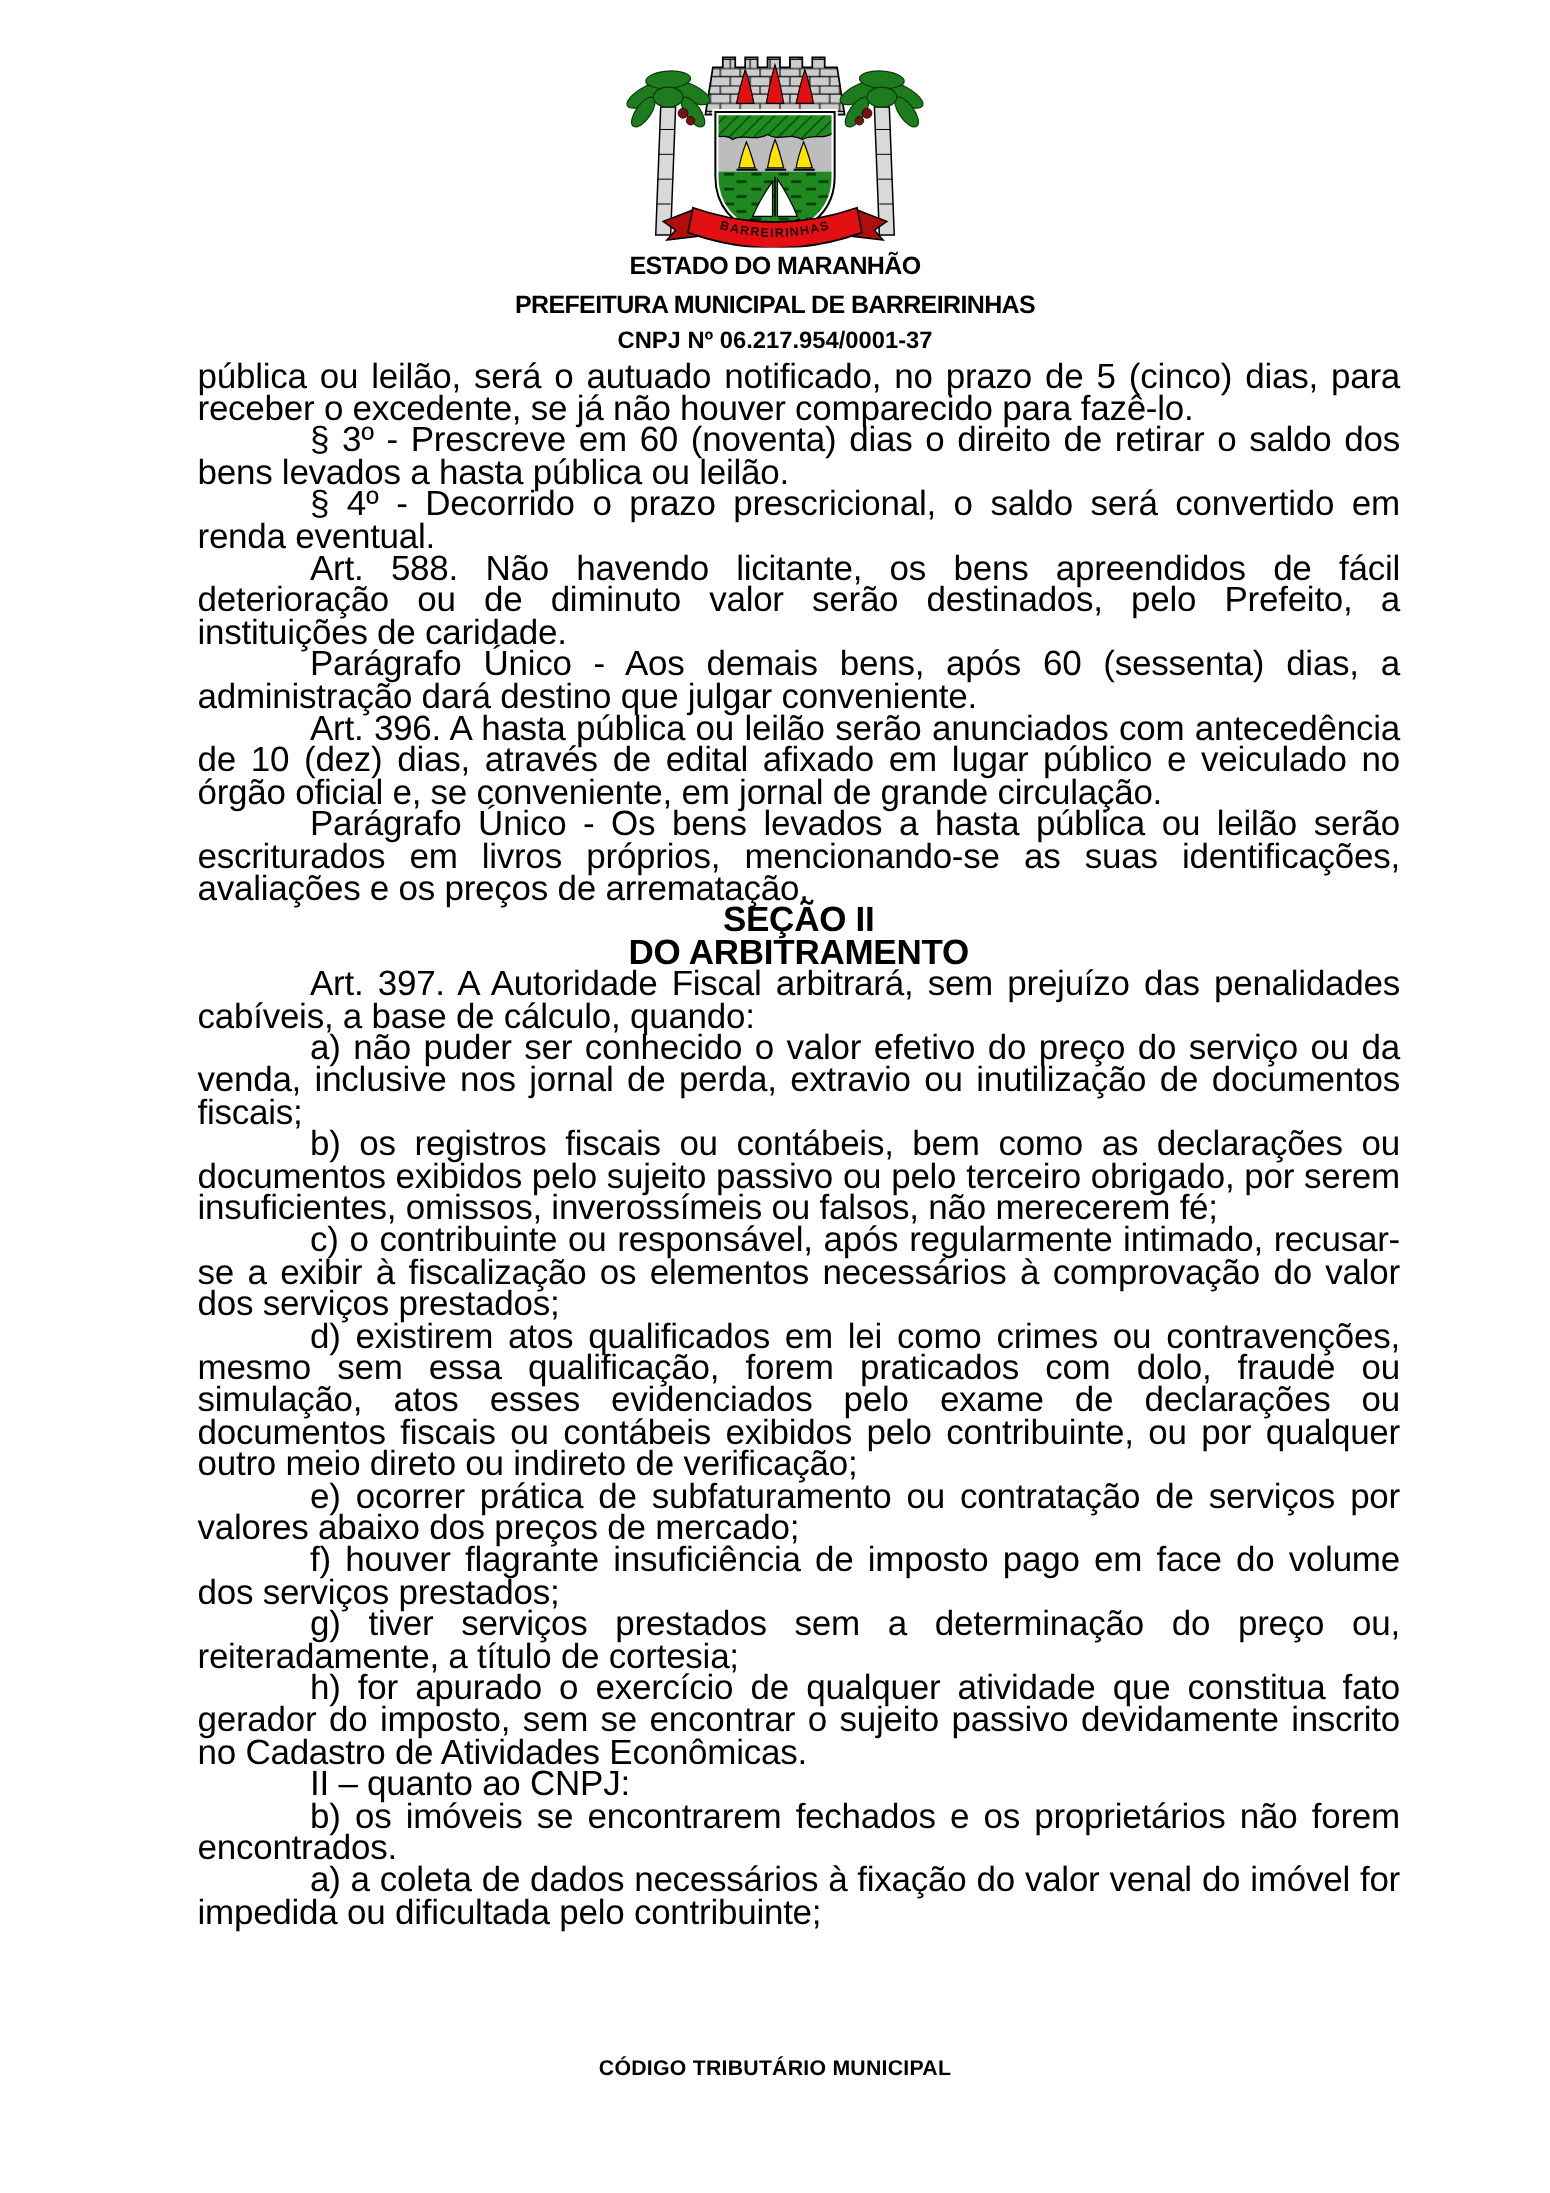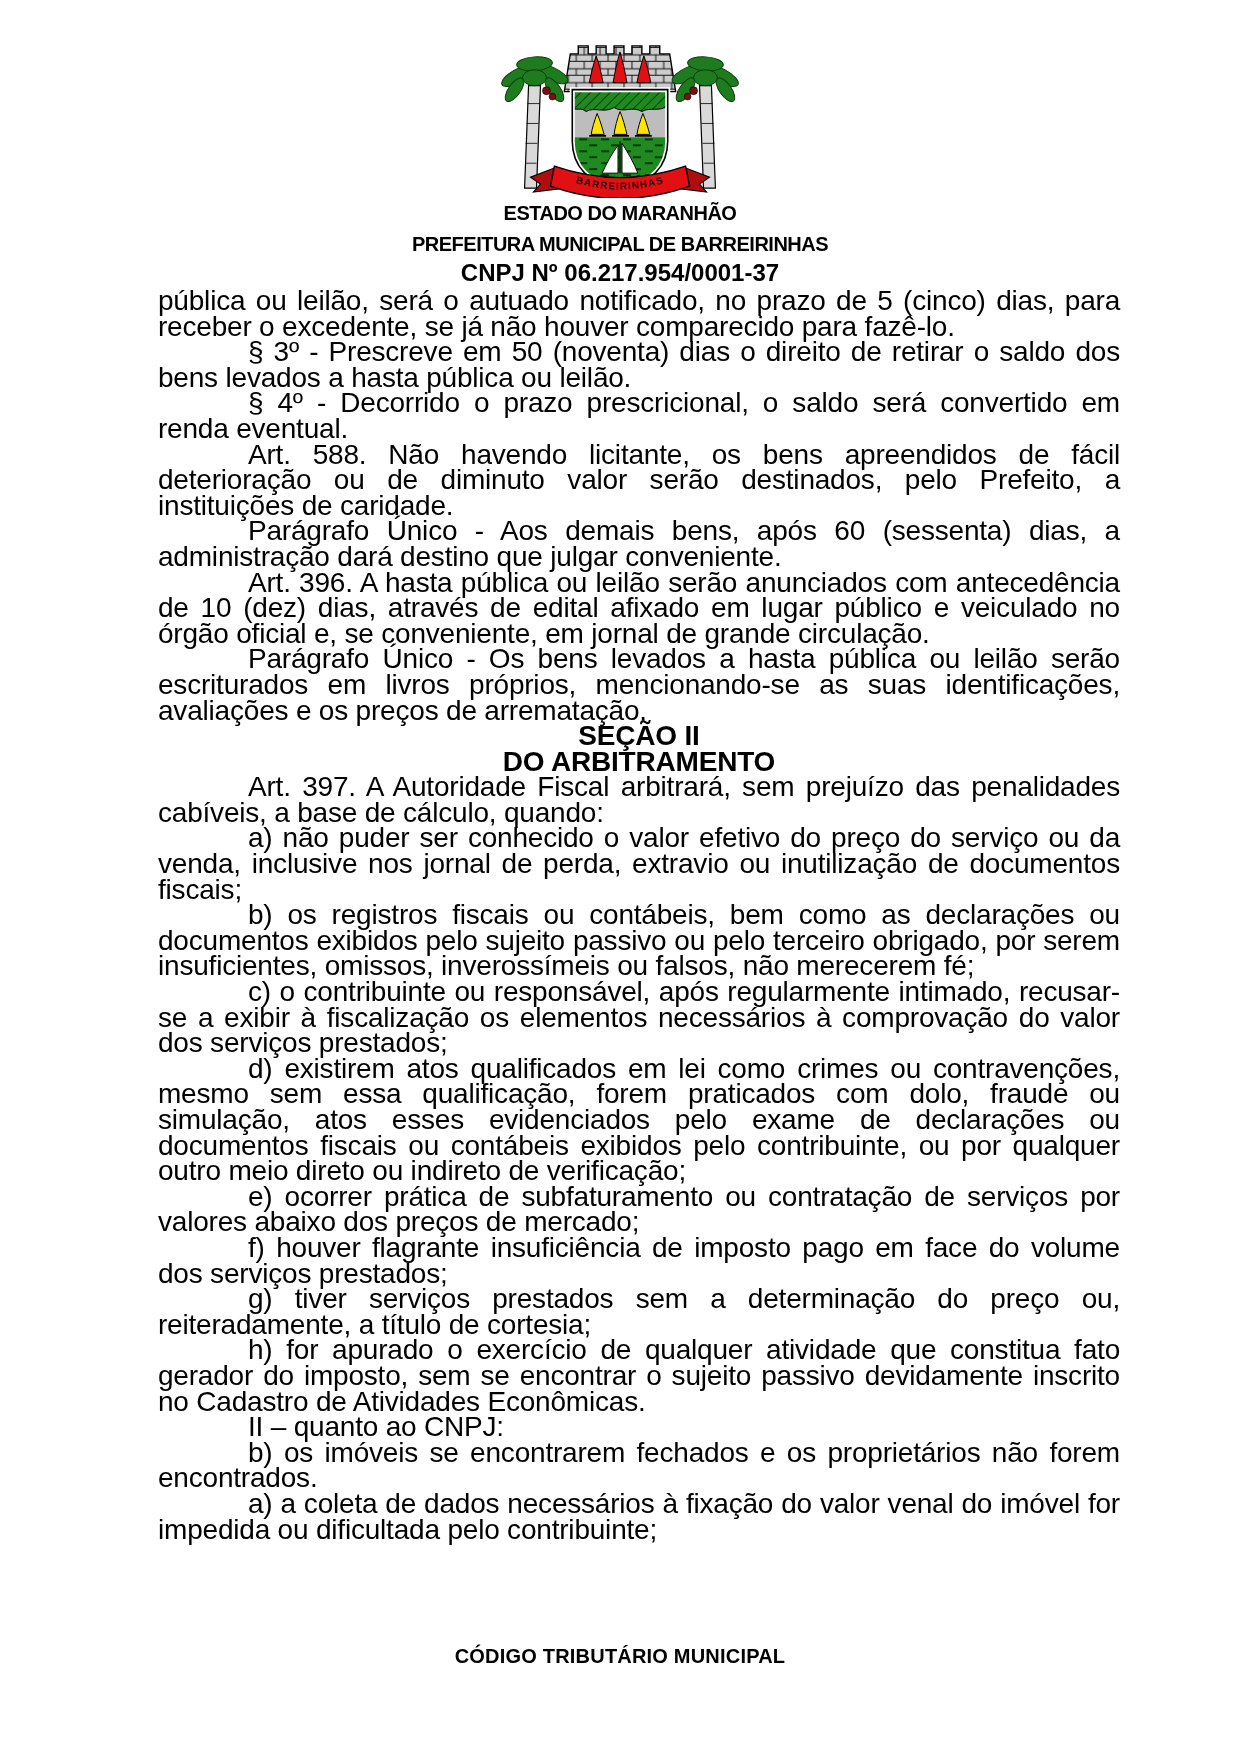--- a/index.html
+++ b/index.html
@@ -13,38 +13,38 @@
   }
   .doc-header{text-align:center;padding-top:34px;}
   .crest{display:block;margin:0 auto;width:244px;height:164px;}
   .title-line{
     font-weight:bold;
     font-size:20px;line-height:31px;
     letter-spacing:-0.5px;
   }
   .cnpj-line{
     font-weight:bold;
-    font-size:24px;line-height:23px;
+    font-size:19px;line-height:23px;
     margin-top:1px;
   }
   .doc-body{
     margin:4px 120px 0 158px;
     text-align:justify;
     font-size:28px;
     line-height:25.6px;
     letter-spacing:-0.2px;
   }
   .doc-body p{margin:0;text-indent:90px;}
   .doc-body p.plain{text-indent:0;}
   .doc-body p.heading{text-indent:0;text-align:center;font-weight:bold;}
   .doc-footer{
     position:absolute;left:0;right:0;top:1645px;
     text-align:center;
     font-weight:bold;
-    font-size:20px;letter-spacing:0.2px;
+    font-size:17px;letter-spacing:0.2px;
   }
 </style>
 </head>
 <body>
 
 <div class="page">
 
   <header class="doc-header">
 
     <svg class="crest" viewBox="0 0 240 165" xmlns="http://www.w3.org/2000/svg">
@@ -126,21 +126,21 @@
       </g>
     </svg>
 
     <div class="title-line">ESTADO DO MARANHÃO</div>
     <div class="title-line">PREFEITURA MUNICIPAL DE BARREIRINHAS</div>
     <div class="cnpj-line">CNPJ Nº 06.217.954/0001-37</div>
   </header>
 
   <main class="doc-body">
     <p class="plain">pública ou leilão, será o autuado notificado, no prazo de 5 (cinco) dias, para receber o excedente, se já não houver comparecido para fazê-lo.</p>
-    <p class="indent">§ 3º - Prescreve em 50 (noventa) dias o direito de retirar o saldo dos bens levados a hasta pública ou leilão.</p>
+    <p class="indent">§ 3º - Prescreve em 60 (noventa) dias o direito de retirar o saldo dos bens levados a hasta pública ou leilão.</p>
     <p class="indent">§ 4º - Decorrido o prazo prescricional, o saldo será convertido em renda eventual.</p>
     <p class="indent">Art. 588. Não havendo licitante, os bens apreendidos de fácil deterioração ou de diminuto valor serão destinados, pelo Prefeito, a instituições de caridade.</p>
     <p class="indent">Parágrafo Único - Aos demais bens, após 60 (sessenta) dias, a administração dará destino que julgar conveniente.</p>
     <p class="indent">Art. 396. A hasta pública ou leilão serão anunciados com antecedência de 10 (dez) dias, através de edital afixado em lugar público e veiculado no órgão oficial e, se conveniente, em jornal de grande circulação.</p>
     <p class="indent">Parágrafo Único - Os bens levados a hasta pública ou leilão serão escriturados em livros próprios, mencionando-se as suas identificações, avaliações e os preços de arrematação.</p>
     <p class="heading">SEÇÃO II</p>
     <p class="heading">DO ARBITRAMENTO</p>
     <p class="indent">Art. 397. A Autoridade Fiscal arbitrará, sem prejuízo das penalidades cabíveis, a base de cálculo, quando:</p>
     <p class="indent">a) não puder ser conhecido o valor efetivo do preço do serviço ou da venda, inclusive nos jornal de perda, extravio ou inutilização de documentos fiscais;</p>
     <p class="indent">b) os registros fiscais ou contábeis, bem como as declarações ou documentos exibidos pelo sujeito passivo ou pelo terceiro obrigado, por serem insuficientes, omissos, inverossímeis ou falsos, não merecerem fé;</p>

